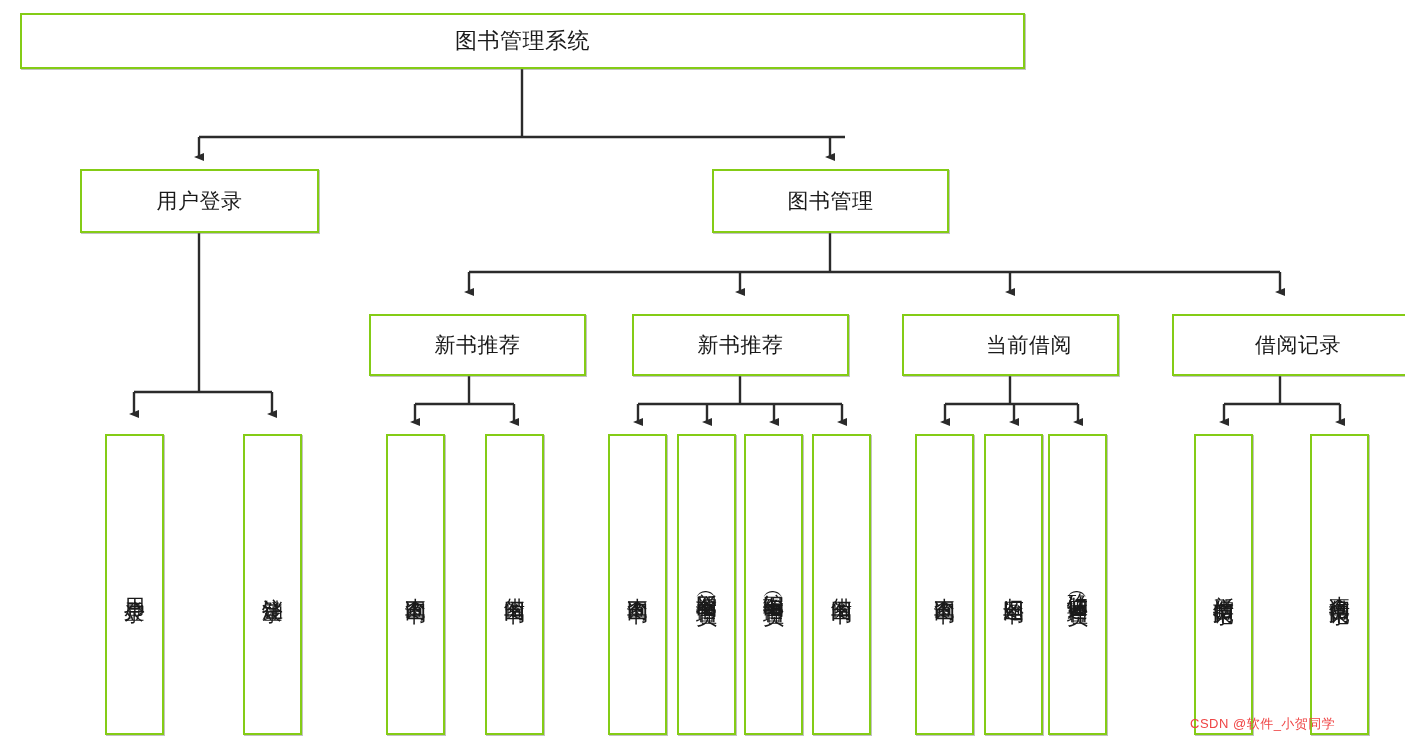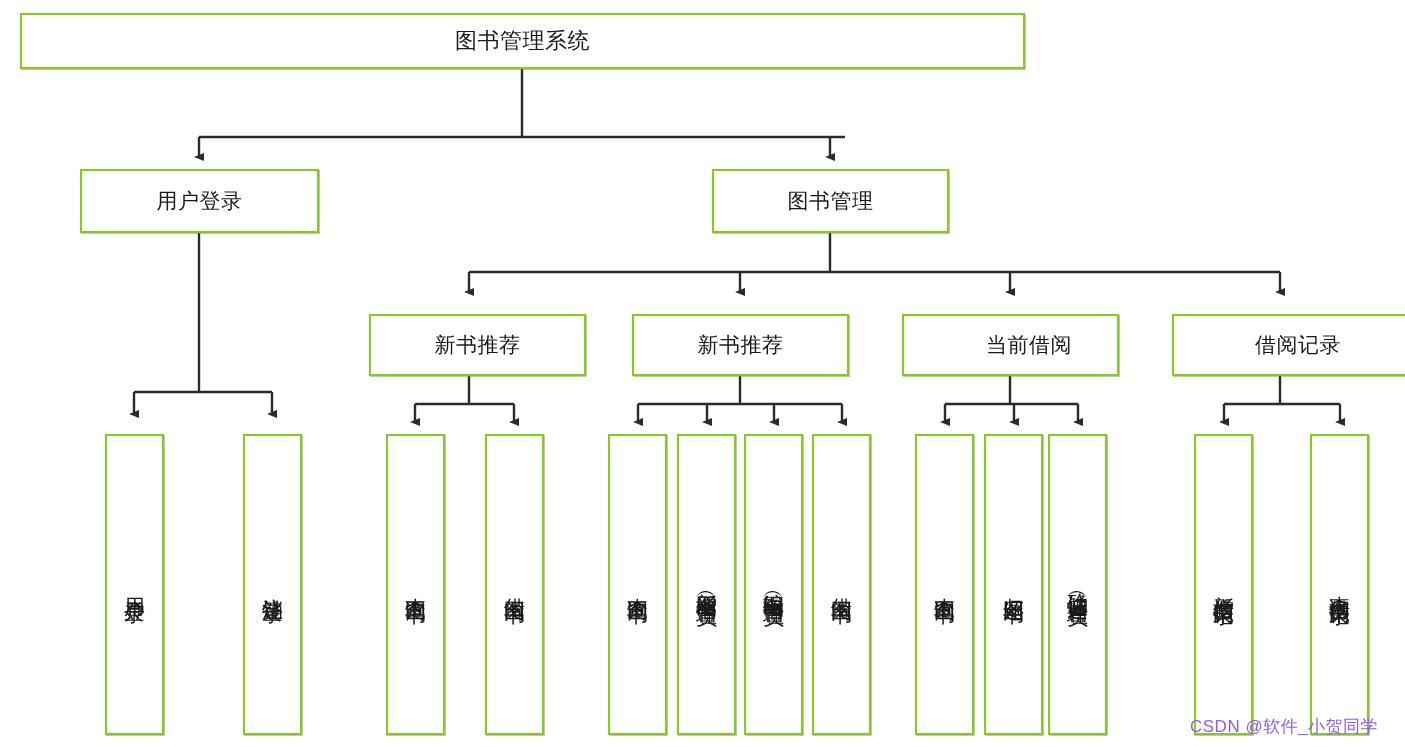--- a/index.html
+++ b/index.html
@@ -48,22 +48,22 @@
     text-orientation: upright;
     white-space: normal;
     line-height: 1.05;
     letter-spacing: 2px;
     font-size: 21px;
     max-height: 100%;
   }
   .node.root .label { font-size: 22px; }
   .watermark {
     position: absolute;
-    color: #8b5cf6;
-    font-size: 17px;
+    color: #ef4444;
+    font-size: 13px;
     letter-spacing: 0.5px;
     white-space: nowrap;
     user-select: none;
   }
 </style>
 </head>
 <body>
 
 <div id="canvas">
 

